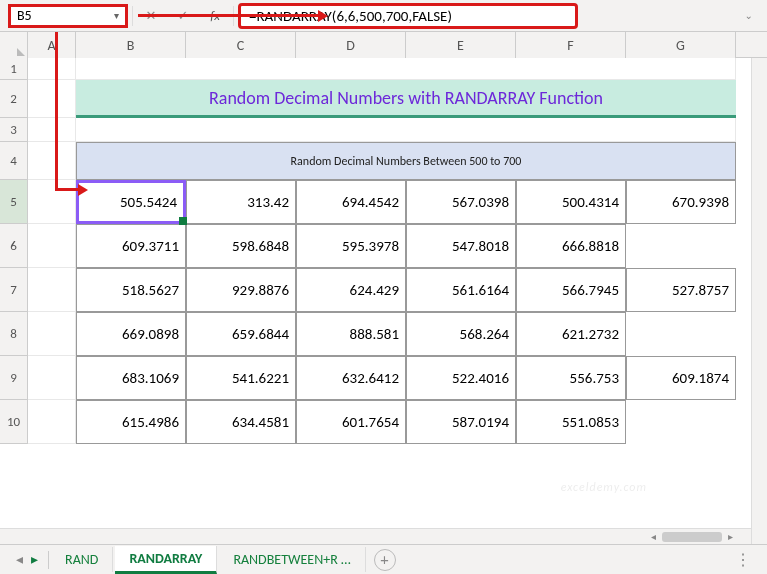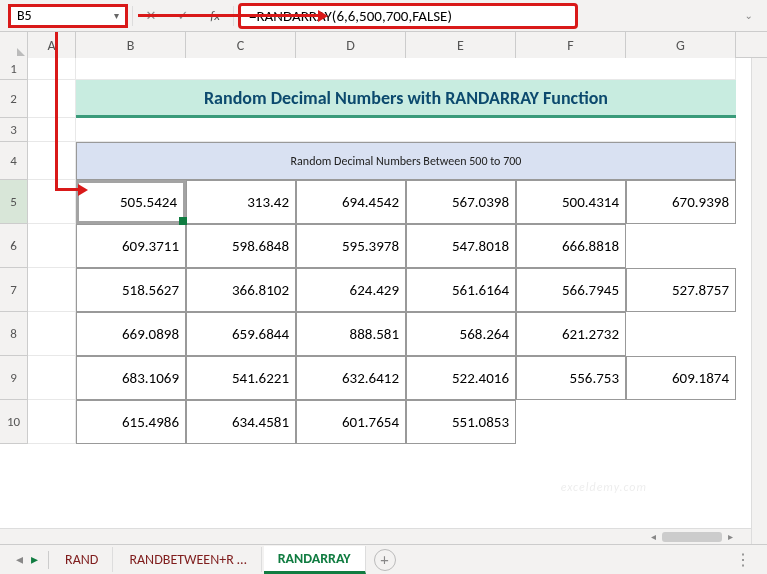--- a/index.html
+++ b/index.html
@@ -20,32 +20,32 @@
 .col-head { height: 26px; display: flex; align-items: center; justify-content: center; font-size: 14px; color: #555; border-right: 1px solid #ccc; background: #f3f2f1; }
 .cA { width: 48px; } .cB { width: 110px; } .cC { width: 110px; } .cD { width: 110px; } .cE { width: 110px; } .cF { width: 110px; } .cG { width: 110px; }
 
 .grid { display: flex; flex-direction: column; position: relative; }
 .row { display: flex; }
 .row-head { width: 28px; display: flex; align-items: center; justify-content: center; font-size: 13px; color: #555; background: #f3f2f1; border-right: 1px solid #ccc; border-bottom: 1px solid #ccc; }
 .row-head.sel { background: #d8e6d8; }
 .cell { border-right: 1px solid #e8e8e8; border-bottom: 1px solid #e8e8e8; display: flex; align-items: center; justify-content: flex-end; padding: 0 6px; font-size: 15px; }
 .r1 { height: 22px; } .r2 { height: 38px; } .r3 { height: 24px; } .r4 { height: 38px; } .rD { height: 44px; }
 
-.title-banner { grid-column: 1; background: #c8ece0; color: #0c4a6e; font-weight: bold; font-size: 18px; display: flex; align-items: center; justify-content: center; border-bottom: 3px solid #3a9b7a; height: 38px; }
+.title-banner { grid-column: 1; background: #c8ece0; color: #6d28d9; font-weight: normal; font-size: 18px; display: flex; align-items: center; justify-content: center; border-bottom: 3px solid #3a9b7a; height: 38px; }
 .subtitle-banner { background: #d9e1f2; color: #222; font-weight: 500; font-size: 12px; display: flex; align-items: center; justify-content: center; height: 38px; border: 1px solid #999; }
 .data-cell { border: 1px solid #999; background: #fff; }
-.active-cell { border: 3px solid #a3a3a3; position: relative; }
+.active-cell { border: 3px solid #8b5cf6; position: relative; }
 .active-cell::after { content: ""; position: absolute; right: -4px; bottom: -4px; width: 8px; height: 8px; background: #107c41; }
 
 .tab-bar { position: absolute; bottom: 0; left: 0; right: 0; height: 30px; background: #f3f2f1; border-top: 1px solid #ccc; display: flex; align-items: center; padding: 0 8px; gap: 2px; }
 .tab-nav { display: flex; gap: 8px; padding: 0 8px; color: #888; }
 .tab-nav span { cursor: pointer; font-size: 14px; }
 .tab-nav .on { color: #107c41; }
 .tab-sep { width: 1px; height: 18px; background: #ccc; }
-.tab { padding: 4px 14px; font-size: 14px; cursor: pointer; color: #7f1d1d; background: #f3f2f1; border-right: 1px solid #ddd; }
+.tab { padding: 4px 14px; font-size: 14px; cursor: pointer; color: #15803d; background: #f3f2f1; border-right: 1px solid #ddd; }
 .tab.active { background: #fff; color: #107c41; font-weight: bold; border-bottom: 3px solid #107c41; }
 .tab-add { width: 22px; height: 22px; border: 1px solid #bbb; border-radius: 50%; display: flex; align-items: center; justify-content: center; color: #888; font-size: 16px; margin-left: 6px; cursor: pointer; }
 .tab-menu { margin-left: auto; color: #888; letter-spacing: 2px; cursor: pointer; padding: 0 6px; }
 
 .arrow-line { position: absolute; background: #d91919; }
 .arrow-head { position: absolute; width: 0; height: 0; }
 
 .scroll-v { position: absolute; right: 0; top: 58px; bottom: 30px; width: 16px; background: #f3f2f1; border-left: 1px solid #ddd; }
 .scroll-h { position: absolute; left: 0; right: 16px; bottom: 30px; height: 16px; background: #f3f2f1; border-top: 1px solid #ddd; display: flex; align-items: center; justify-content: flex-end; padding: 0 18px; gap: 2px; }
 .scr-btn { font-size: 10px; color: #888; }
@@ -123,21 +123,21 @@
     <div class="cell cB rD data-cell">609.3711</div>
     <div class="cell cC rD data-cell">598.6848</div>
     <div class="cell cE rD data-cell">595.3978</div>
     <div class="cell cF rD data-cell">547.8018</div>
     <div class="cell cG rD data-cell">666.8818</div>
   </div>
   <div class="row">
     <div class="row-head rD">7</div>
     <div class="cell cA rD"></div>
     <div class="cell cB rD data-cell">518.5627</div>
-    <div class="cell cC rD data-cell">366.8102</div>
+    <div class="cell cC rD data-cell">929.8876</div>
     <div class="cell cD rD data-cell">624.429</div>
     <div class="cell cE rD data-cell">561.6164</div>
     <div class="cell cF rD data-cell">566.7945</div>
     <div class="cell cG rD data-cell">527.8757</div>
   </div>
   <div class="row">
     <div class="row-head rD">8</div>
     <div class="cell cA rD"></div>
     <div class="cell cC rD data-cell">669.0898</div>
     <div class="cell cD rD data-cell">659.6844</div>
@@ -154,20 +154,21 @@
     <div class="cell cE rD data-cell">522.4016</div>
     <div class="cell cF rD data-cell">556.753</div>
     <div class="cell cG rD data-cell">609.1874</div>
   </div>
   <div class="row">
     <div class="row-head rD">10</div>
     <div class="cell cA rD"></div>
     <div class="cell cB rD data-cell">615.4986</div>
     <div class="cell cC rD data-cell">634.4581</div>
     <div class="cell cD rD data-cell">601.7654</div>
+    <div class="cell cE rD data-cell">587.0194</div>
     <div class="cell cG rD data-cell">551.0853</div>
   </div>
 </div>
 
 <div class="arrow-line" style="left:55px; top:32px; width:3px; height:158px"></div>
 <div class="arrow-line" style="left:55px; top:188px; width:24px; height:3px"></div>
 <div class="arrow-head" style="left:78px; top:184px; border-left:10px solid #d91919; border-top:6px solid transparent; border-bottom:6px solid transparent"></div>
 <div class="arrow-line" style="left:138px; top:14px; width:180px; height:3px"></div>
 <div class="arrow-head" style="left:318px; top:10px; border-left:10px solid #d91919; border-top:6px solid transparent; border-bottom:6px solid transparent"></div>
 
@@ -180,17 +181,17 @@
   <span class="scr-btn">▸</span>
 </div>
 
 <div class="tab-bar">
   <div class="tab-nav">
     <span>◂</span>
     <span class="on">▸</span>
   </div>
   <div class="tab-sep"></div>
   <div class="tab">RAND</div>
+  <div class="tab active">RANDARRAY</div>
   <div class="tab">RANDBETWEEN+R …</div>
-  <div class="tab active">RANDARRAY</div>
   <div class="tab-add">+</div>
   <div class="tab-menu">⋮</div>
 </div>
 
 </body></html>

